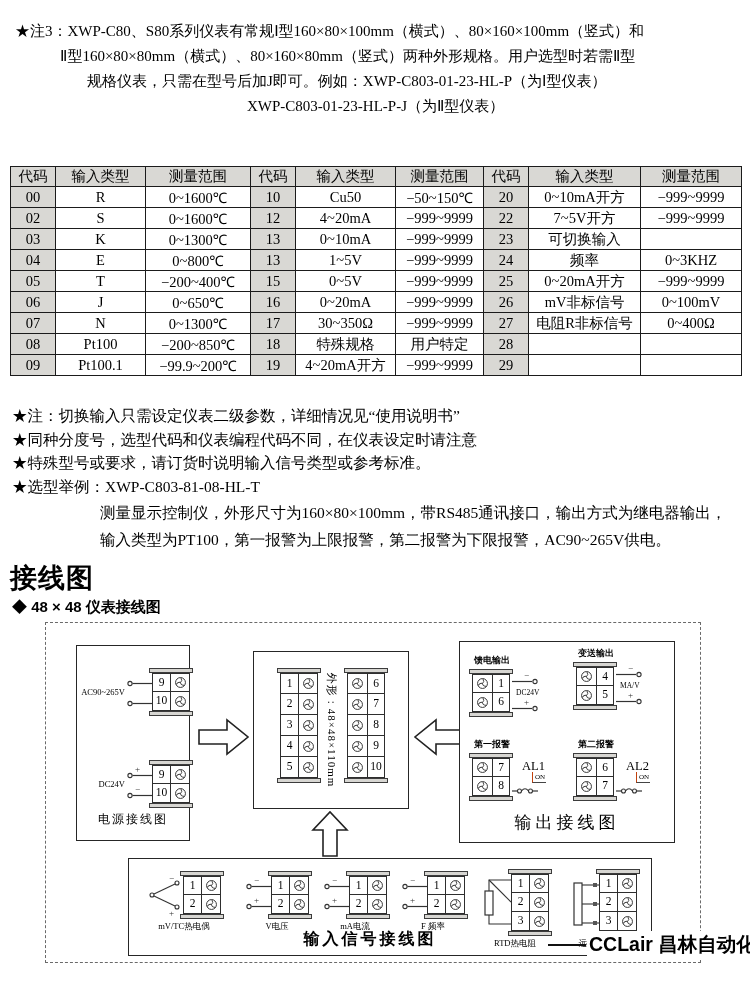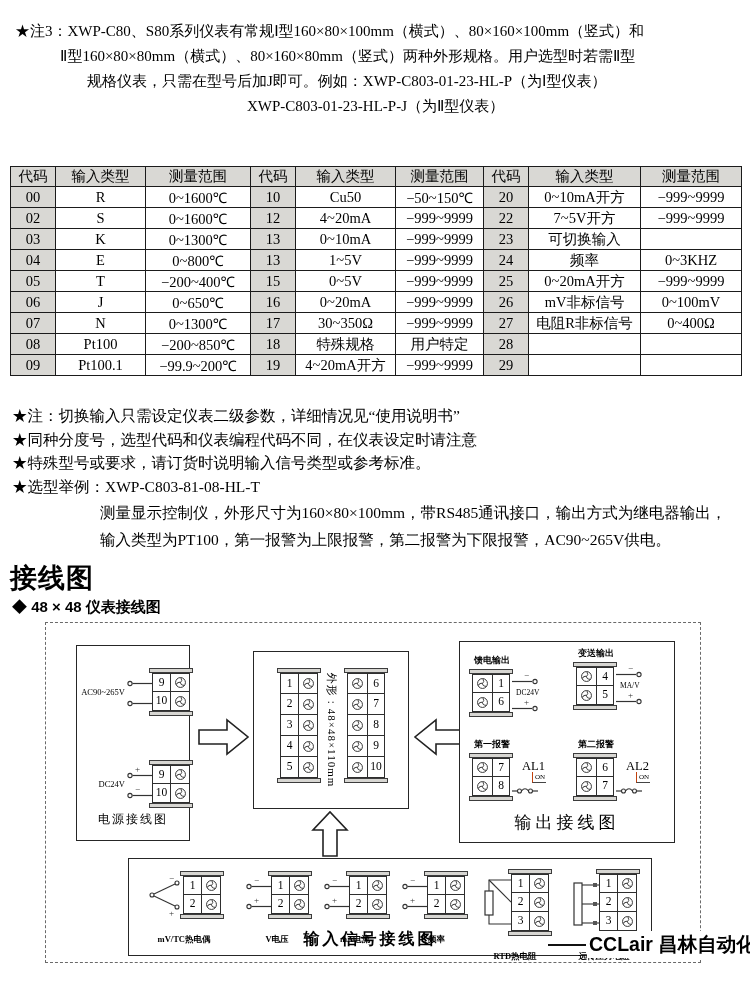--- a/index.html
+++ b/index.html
@@ -86,21 +86,21 @@
   .on-label { font-size:7px; line-height:8px; margin-left:20px; border-left:1px solid #c2410c;
               border-bottom:1px solid #444; padding:1px 3px 1px 2px; width:14px; }
   #output-box .box-caption { bottom:8px; font-size:17px; letter-spacing:4px; }
 
   
   .igroup { position:absolute; text-align:center; }
   #igroup-tc { left:18px; top:12px; } #igroup-volt { left:116px; top:12px; }
   #igroup-current { left:194px; top:12px; } #igroup-freq { left:272px; top:12px; }
   #igroup-rtd { left:352px; top:10px; } #igroup-pot { left:442px; top:10px; }
   .irow { display:flex; align-items:center; }
-  .ig-label { font-size:8.5px; font-weight:bold; margin-top:15px; white-space:nowrap; }
+  .ig-label { font-size:8.5px; font-weight:normal; margin-top:2px; white-space:nowrap; }
   #input-box .box-caption { bottom:5px; font-size:16px; font-weight:bold; letter-spacing:3px;
                             left:-40px; }
 
   
   .brand { position:absolute; left:548px; top:931px; display:flex; align-items:center; z-index:5;
            background:transparent; }
   .brand-line { width:38px; border-top:2px solid #111; margin-right:1px; }
   .brand-text { font-family:"Liberation Sans", sans-serif; font-weight:bold; font-size:19.5px;
                 white-space:nowrap; background:#fff; padding:0 2px; }
 </style>

